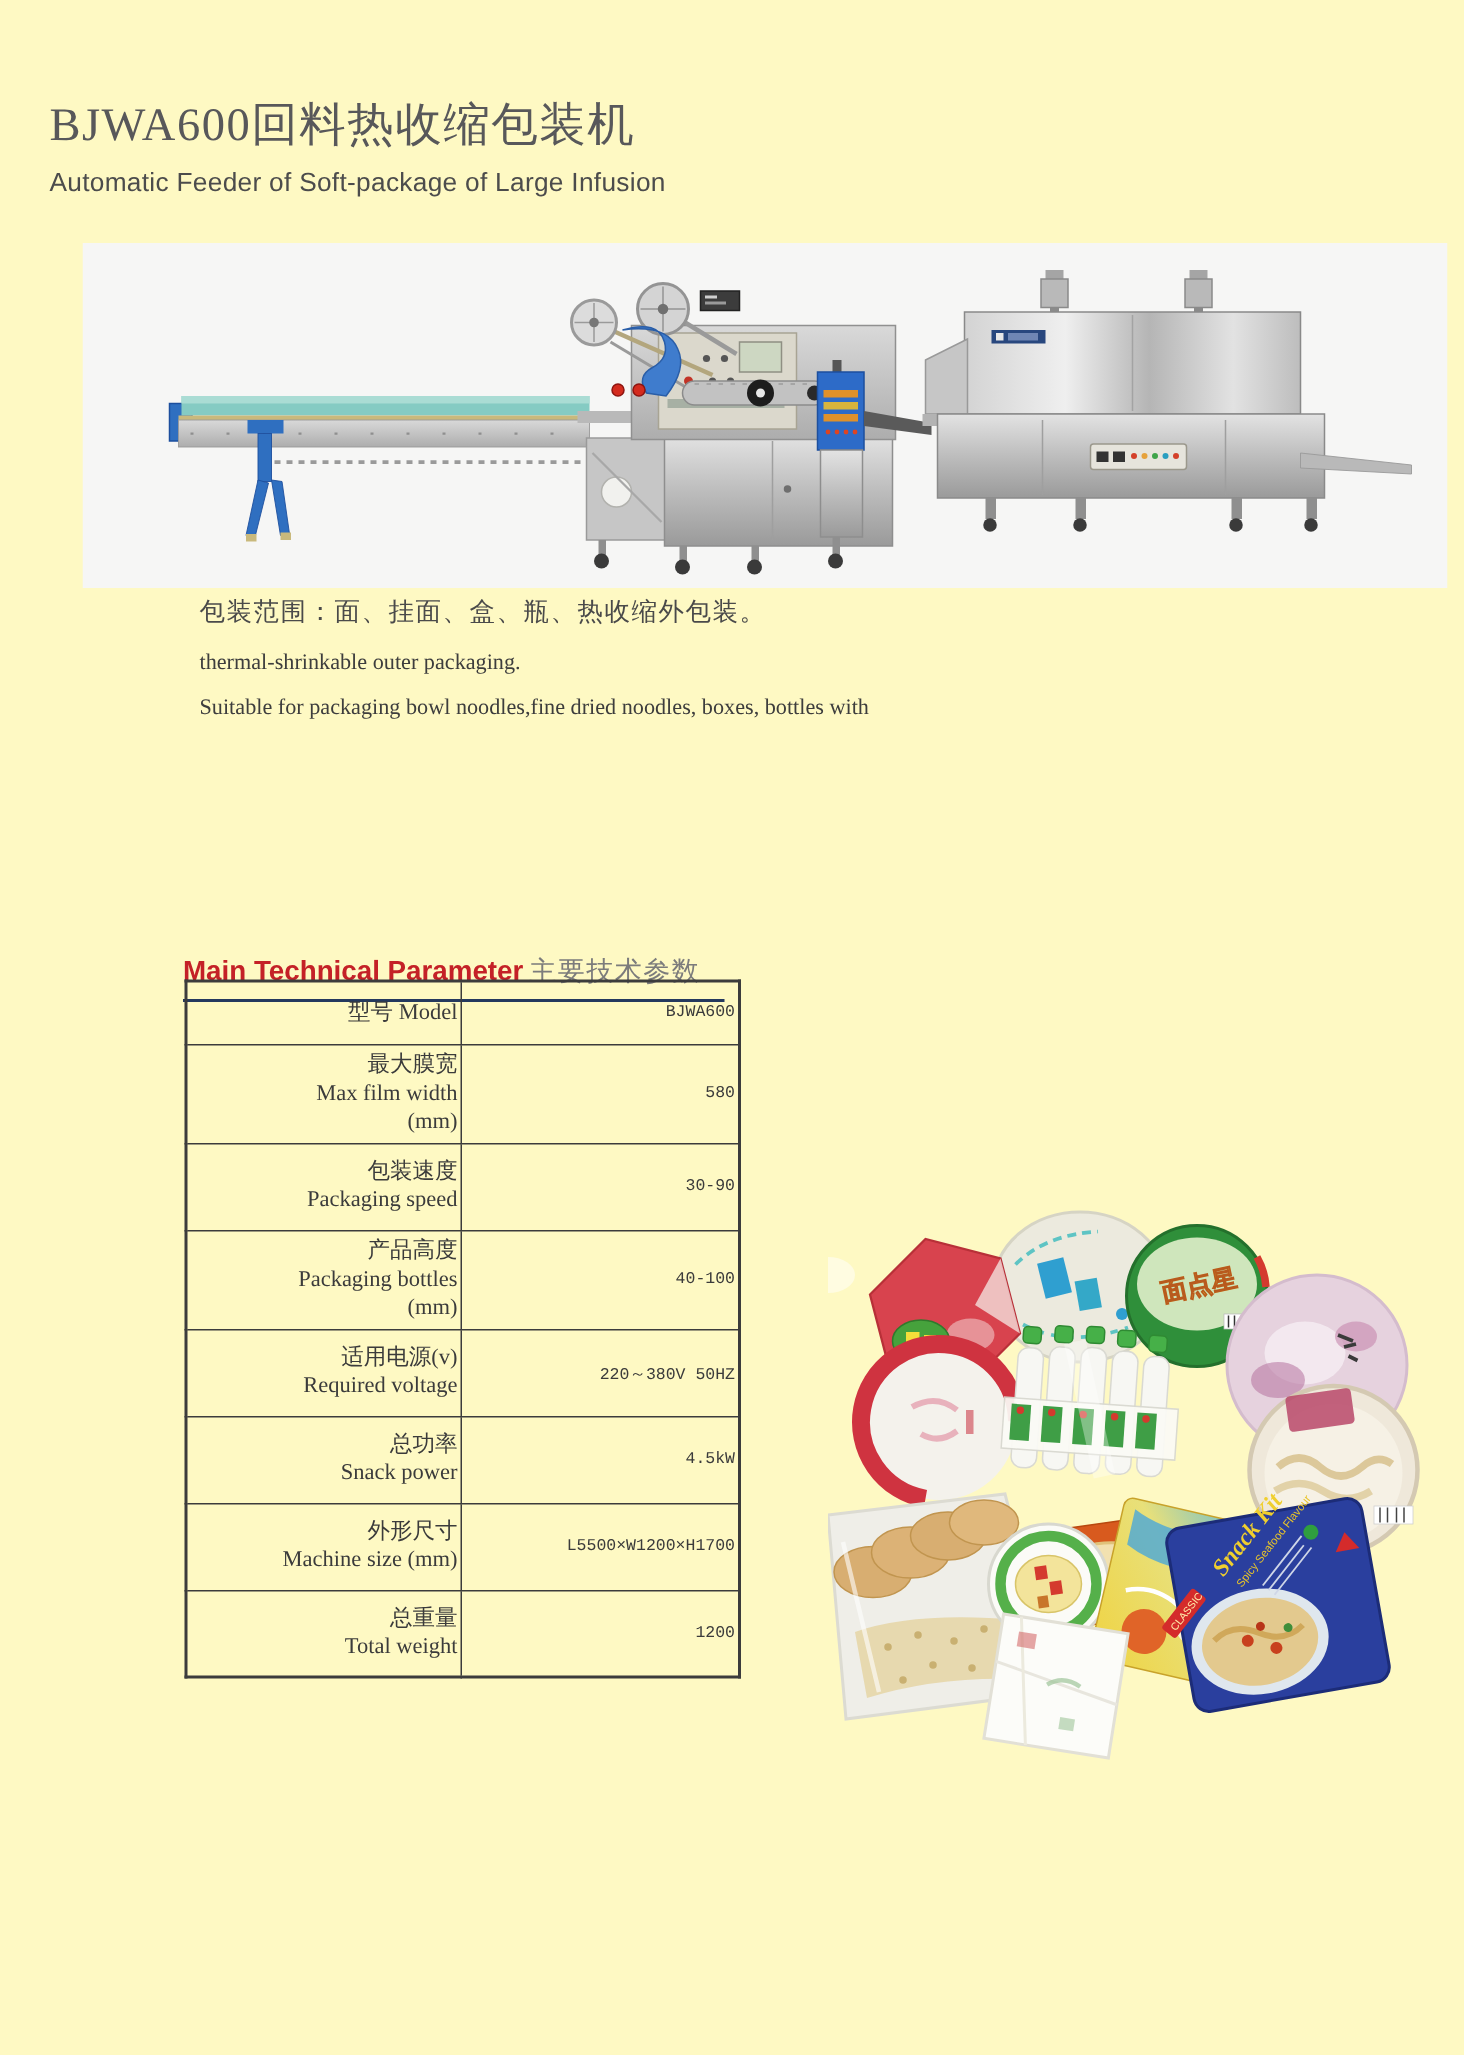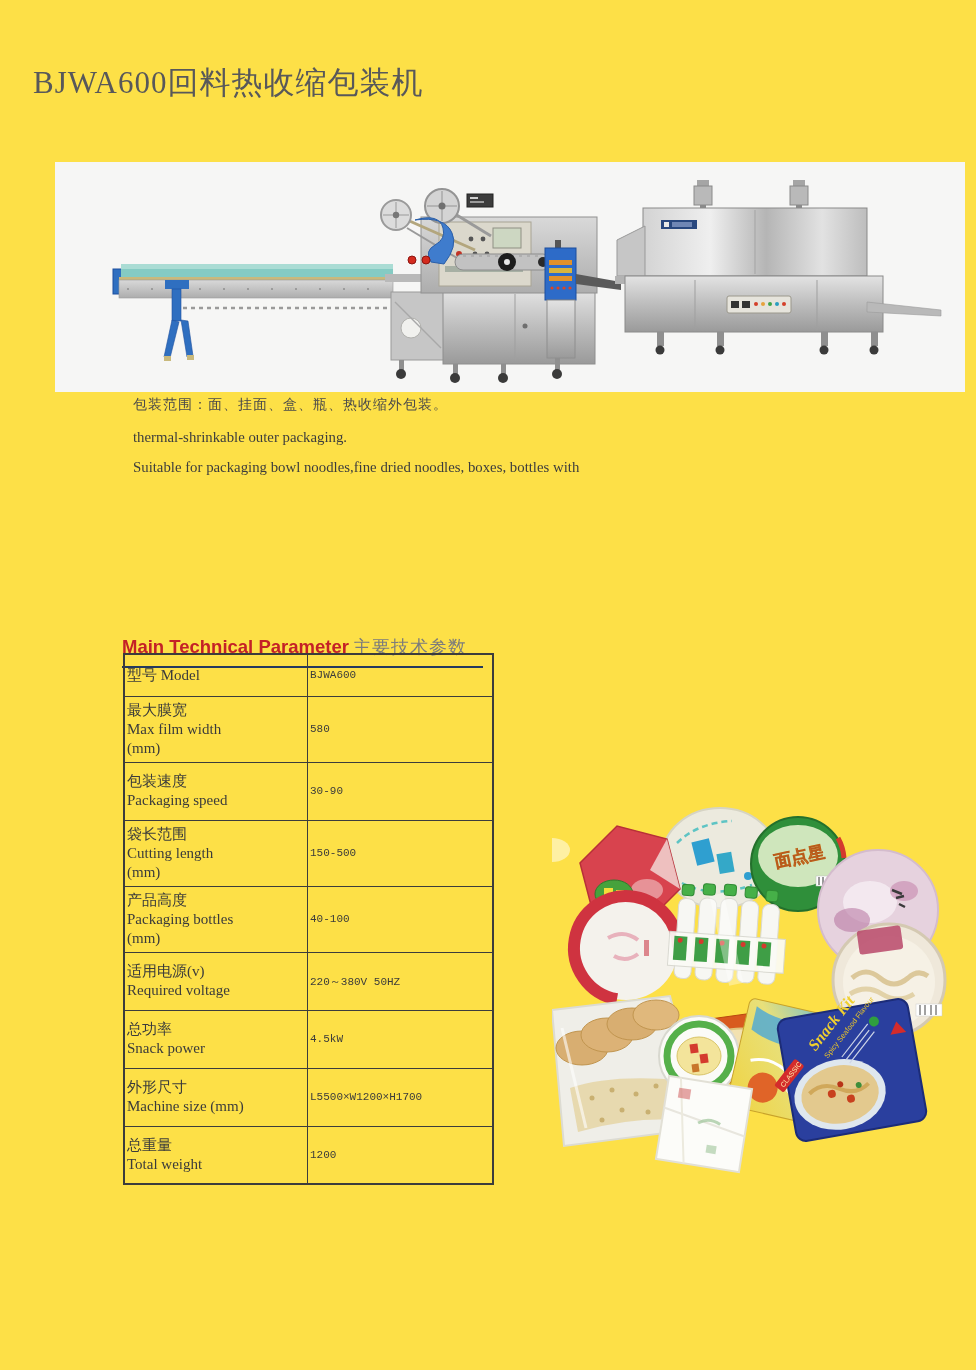--- a/index.html
+++ b/index.html
@@ -1,66 +1,67 @@
 <!DOCTYPE html>
 <html><head>
 <meta charset="utf-8">
 <style>
   html,body { margin:0; padding:0; background:#e8e7e5; }
   .page {
     position:relative; width:976px; height:1370px; margin:0 auto;
-    background:#fde047; overflow:hidden;
+    background:#fef9c3; overflow:hidden;
     font-family:"Liberation Serif", serif; color:#4a4a4a;
   }
   .title {
     position:absolute; left:33px; top:62px; margin:0;
     font-size:31px; font-weight:400; color:#58585a; letter-spacing:1px;
     font-family:"Liberation Serif", serif;
   }
   .subtitle {
     position:absolute; left:33px; top:111px;
     font-family:"Liberation Sans", sans-serif;
     font-size:17.5px; color:#4c4c4c; letter-spacing:0.2px;
   }
   .machine-fig { position:absolute; left:55px; top:162px; width:910px; height:230px; }
   .desc { position:absolute; left:133px; top:396px; width:480px; }
-  .desc-zh { font-size:14px; color:#4a4a4a; letter-spacing:1px; }
+  .desc-zh { font-size:17px; color:#4a4a4a; letter-spacing:1px; }
   .desc-en { margin-top:8px; font-size:14.8px; color:#3d3d3d; line-height:30px; }
   .section-head { position:absolute; left:122px; top:603px; width:361px;margin-top:32px; }
   .section-head .en {
     font-family:"Liberation Sans", sans-serif; font-weight:bold;
     font-size:18.5px; color:#c42127;
   }
   .section-head .zh { font-size:18px; color:#7c7c7c; letter-spacing:1px; }
   .section-rule { margin-top:7px; height:2px; background:#24395e; width:100%; }
   table.params {
     position:absolute; left:123px; top:653px; width:360px;
     border-collapse:collapse; border:2px solid #3c3c3c;
     table-layout:fixed;
   }
   table.params td {
-    border:1px solid #3c3c3c; text-align:left; vertical-align:middle;
+    border:1px solid #3c3c3c; text-align:right; vertical-align:middle;
     padding:4px 2px;
   }
   td.lbl { width:178px; font-size:15px; color:#3b3b3b; line-height:19px; }
   td.val {
     width:180px; font-family:"Liberation Mono", monospace;
     font-size:11px; color:#3b3b3b; letter-spacing:0;
   }
   tr.r0 { height:42px; }
   tr.rr { height:58px;padding-left:36px; }
   .cell-line:empty { display:none; }
   .products-fig { position:absolute; left:552px; top:798px; width:412px; height:394px; }
 </style>
 </head>
 <body>
 
 <div class="page">
 
   <h1 class="title">BJWA600回料热收缩包装机</h1>
+  <div class="subtitle">Automatic Feeder of Soft-package of Large Infusion</div>
 
   <div class="machine-fig">
     <svg width="910" height="230" viewBox="0 0 910 230">
       <defs>
         <linearGradient id="steelV" x1="0" y1="0" x2="0" y2="1">
           <stop offset="0" stop-color="#e3e3e3"></stop>
             <stop offset="0.5" stop-color="#bdbdbd"></stop>
             <stop offset="1" stop-color="#9a9a9a"></stop>
         </linearGradient>
         <linearGradient id="steelV2" x1="0" y1="0" x2="0" y2="1">
@@ -249,28 +250,20 @@
       </tr>
       <tr class="rr">
         <td class="lbl">
             <div class="cell-line">包装速度</div>
             <div class="cell-line">Packaging speed</div>
           </td>
         <td class="val">30-90</td>
       </tr>
       <tr class="rr">
         <td class="lbl">
-            <div class="cell-line">袋长范围</div>
-            <div class="cell-line">Cutting length</div>
-            <div class="cell-line">(mm)</div>
-          </td>
-        <td class="val">150-500</td>
-      </tr>
-      <tr class="rr">
-        <td class="lbl">
             <div class="cell-line">产品高度</div>
             <div class="cell-line">Packaging bottles</div>
             <div class="cell-line">(mm)</div>
           </td>
         <td class="val">40-100</td>
       </tr>
       <tr class="rr">
         <td class="lbl">
             <div class="cell-line">适用电源(v)</div>
             <div class="cell-line">Required voltage</div>

